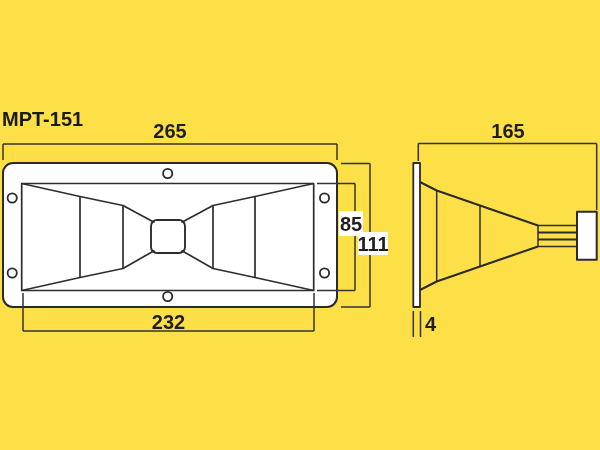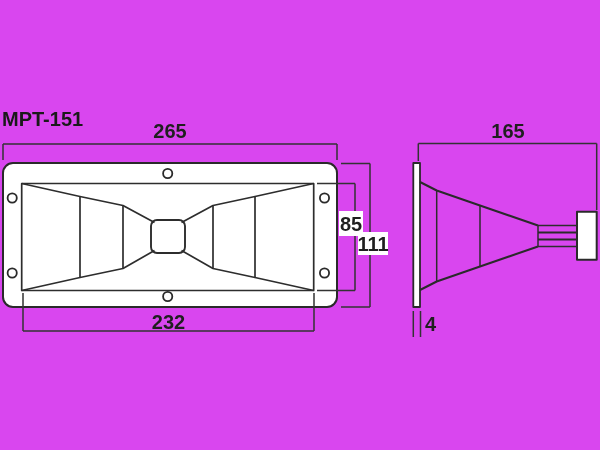--- a/index.html
+++ b/index.html
@@ -1,16 +1,16 @@
 <!DOCTYPE html>
 <html><head>
 <meta charset="utf-8">
 <style>
   html,body{margin:0;padding:0;background:#ffffff;}
-  .stage{position:relative;width:600px;height:450px;background:#d946ef;overflow:hidden;
+  .stage{position:relative;width:600px;height:450px;background:#fde047;overflow:hidden;
          font-family:"Liberation Sans","DejaVu Sans",sans-serif;}
   svg{position:absolute;left:0;top:0;}
   .title-text{font-family:"Liberation Sans","DejaVu Sans",sans-serif;font-size:20px;font-weight:700;fill:#1a1a1a;}
   .dim-text{font-family:"Liberation Sans","DejaVu Sans",sans-serif;font-size:20px;font-weight:700;fill:#1f1f1f;}
   .outline{stroke:#2a2a2a;stroke-width:2;fill:none;stroke-linejoin:round;}
   .outline-fill{stroke:#2a2a2a;stroke-width:2;fill:#ffffff;stroke-linejoin:round;}
   .horn-line{stroke:#2d2d2d;stroke-width:1.7;fill:none;stroke-linejoin:round;}
   .dim-line{stroke:#333333;stroke-width:1.5;fill:none;}
   .hole{stroke:#2a2a2a;stroke-width:1.8;fill:#ffffff;}
   .label-bg{fill:#ffffff;stroke:none;}

